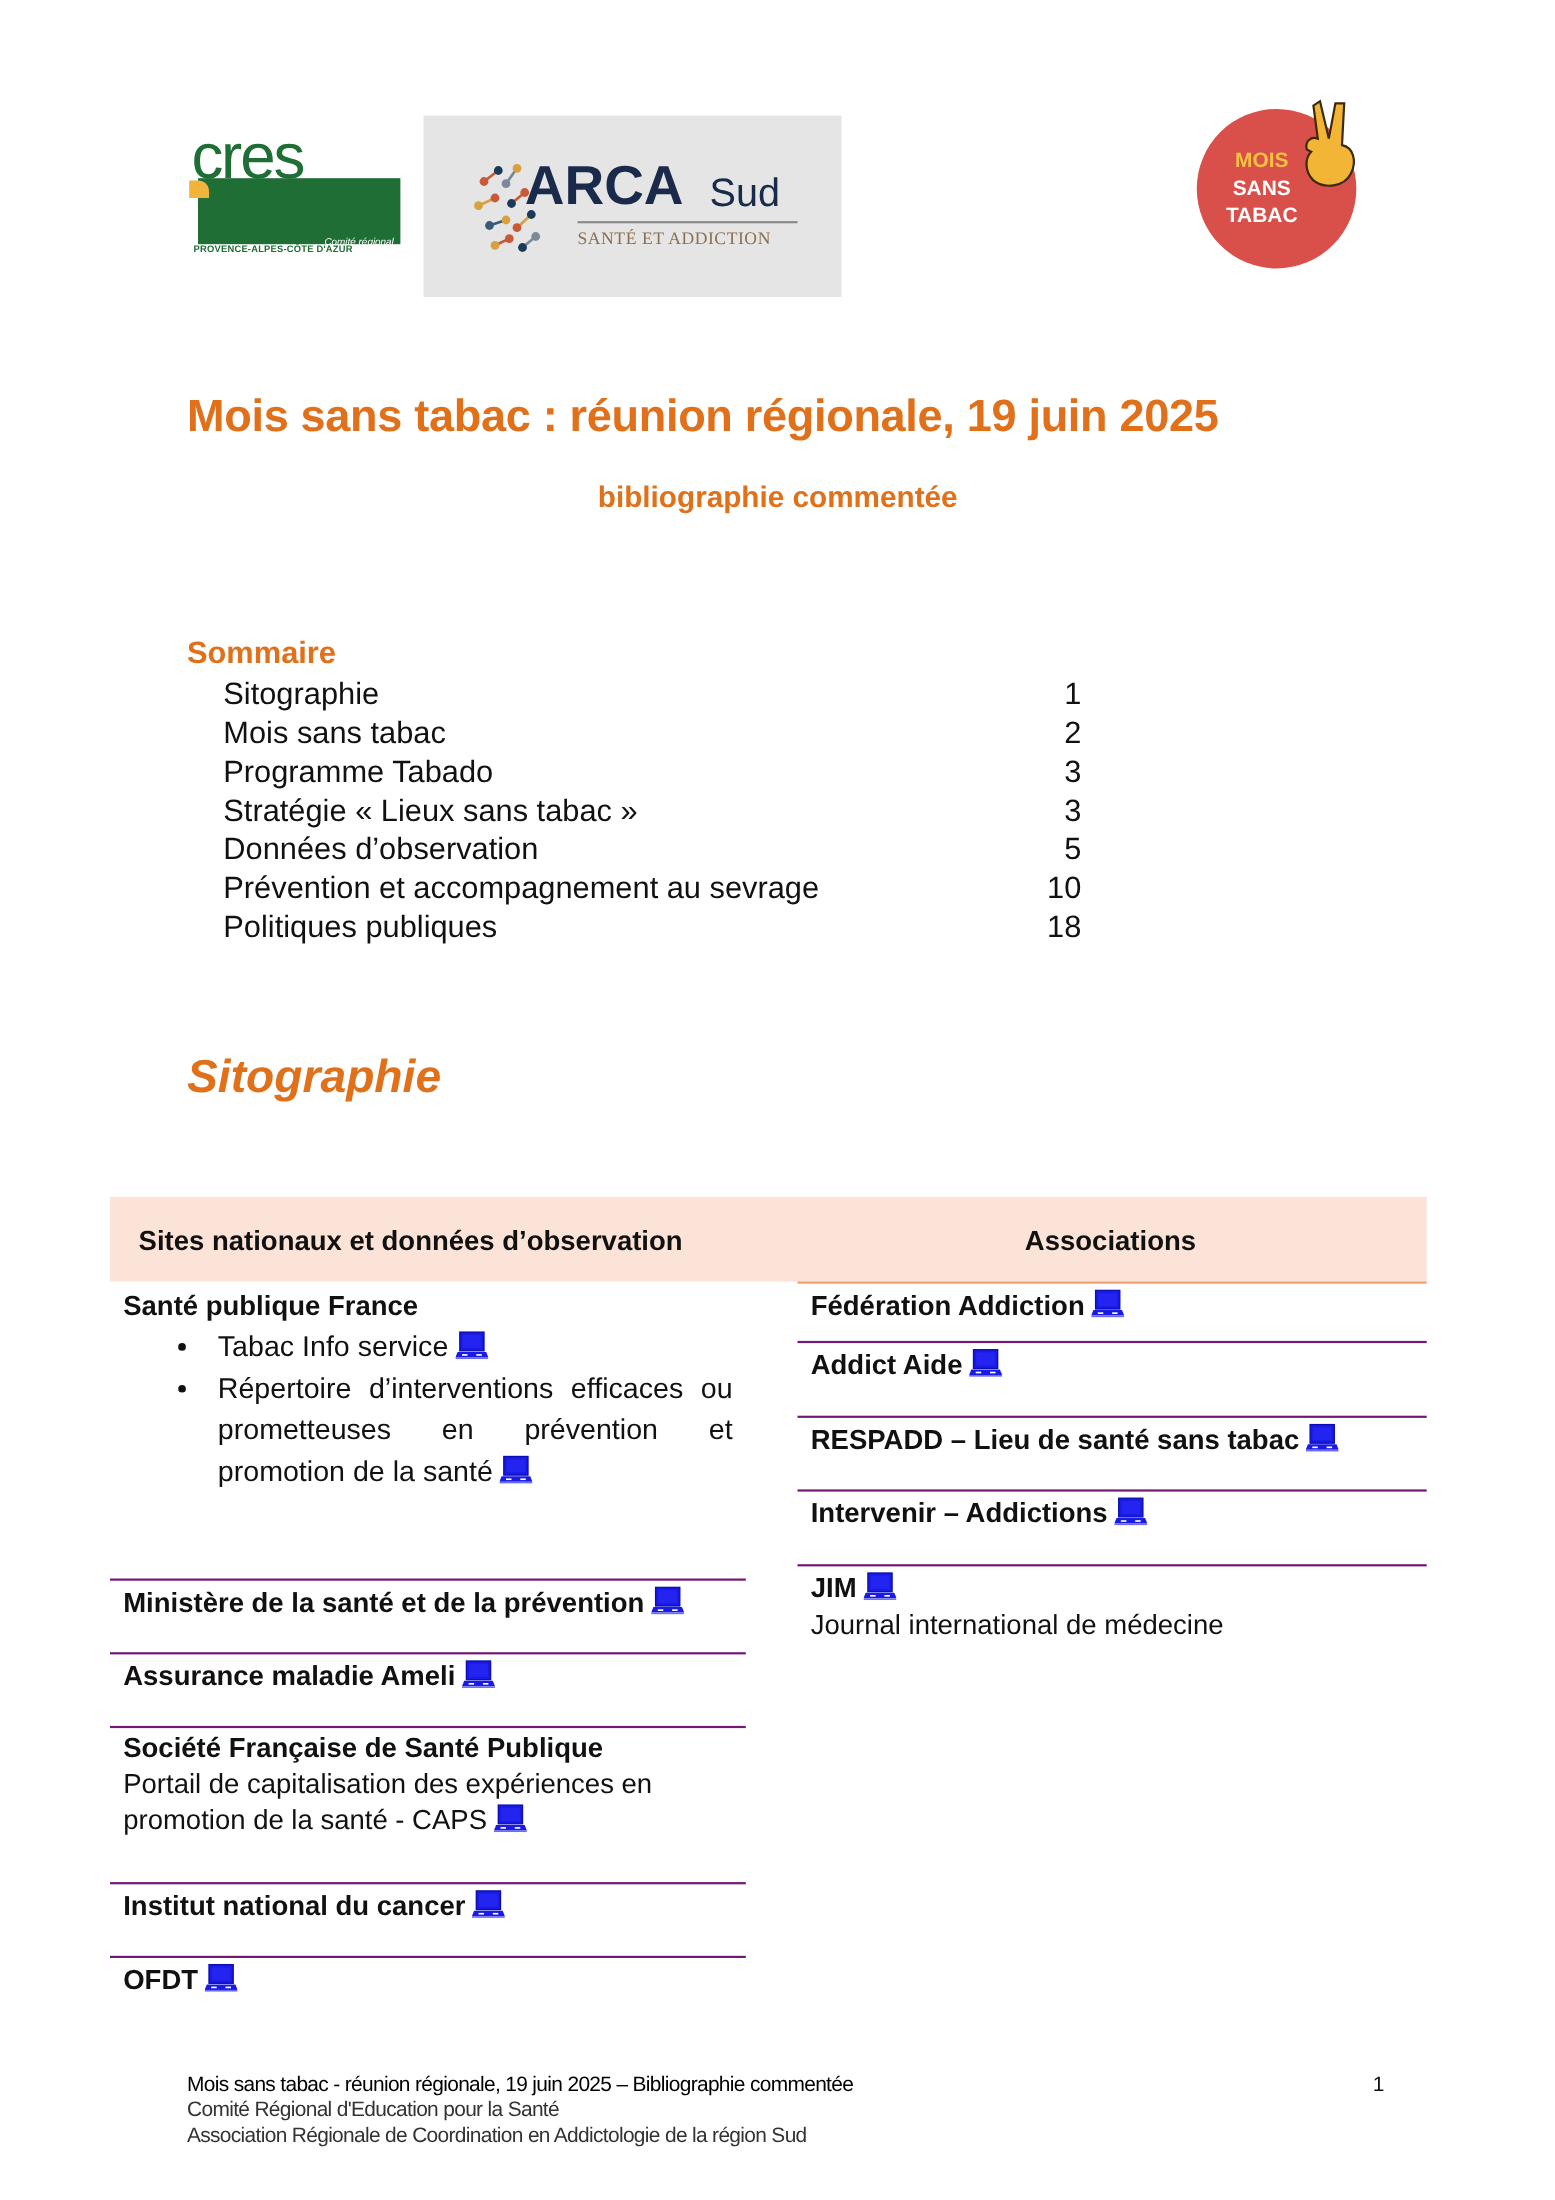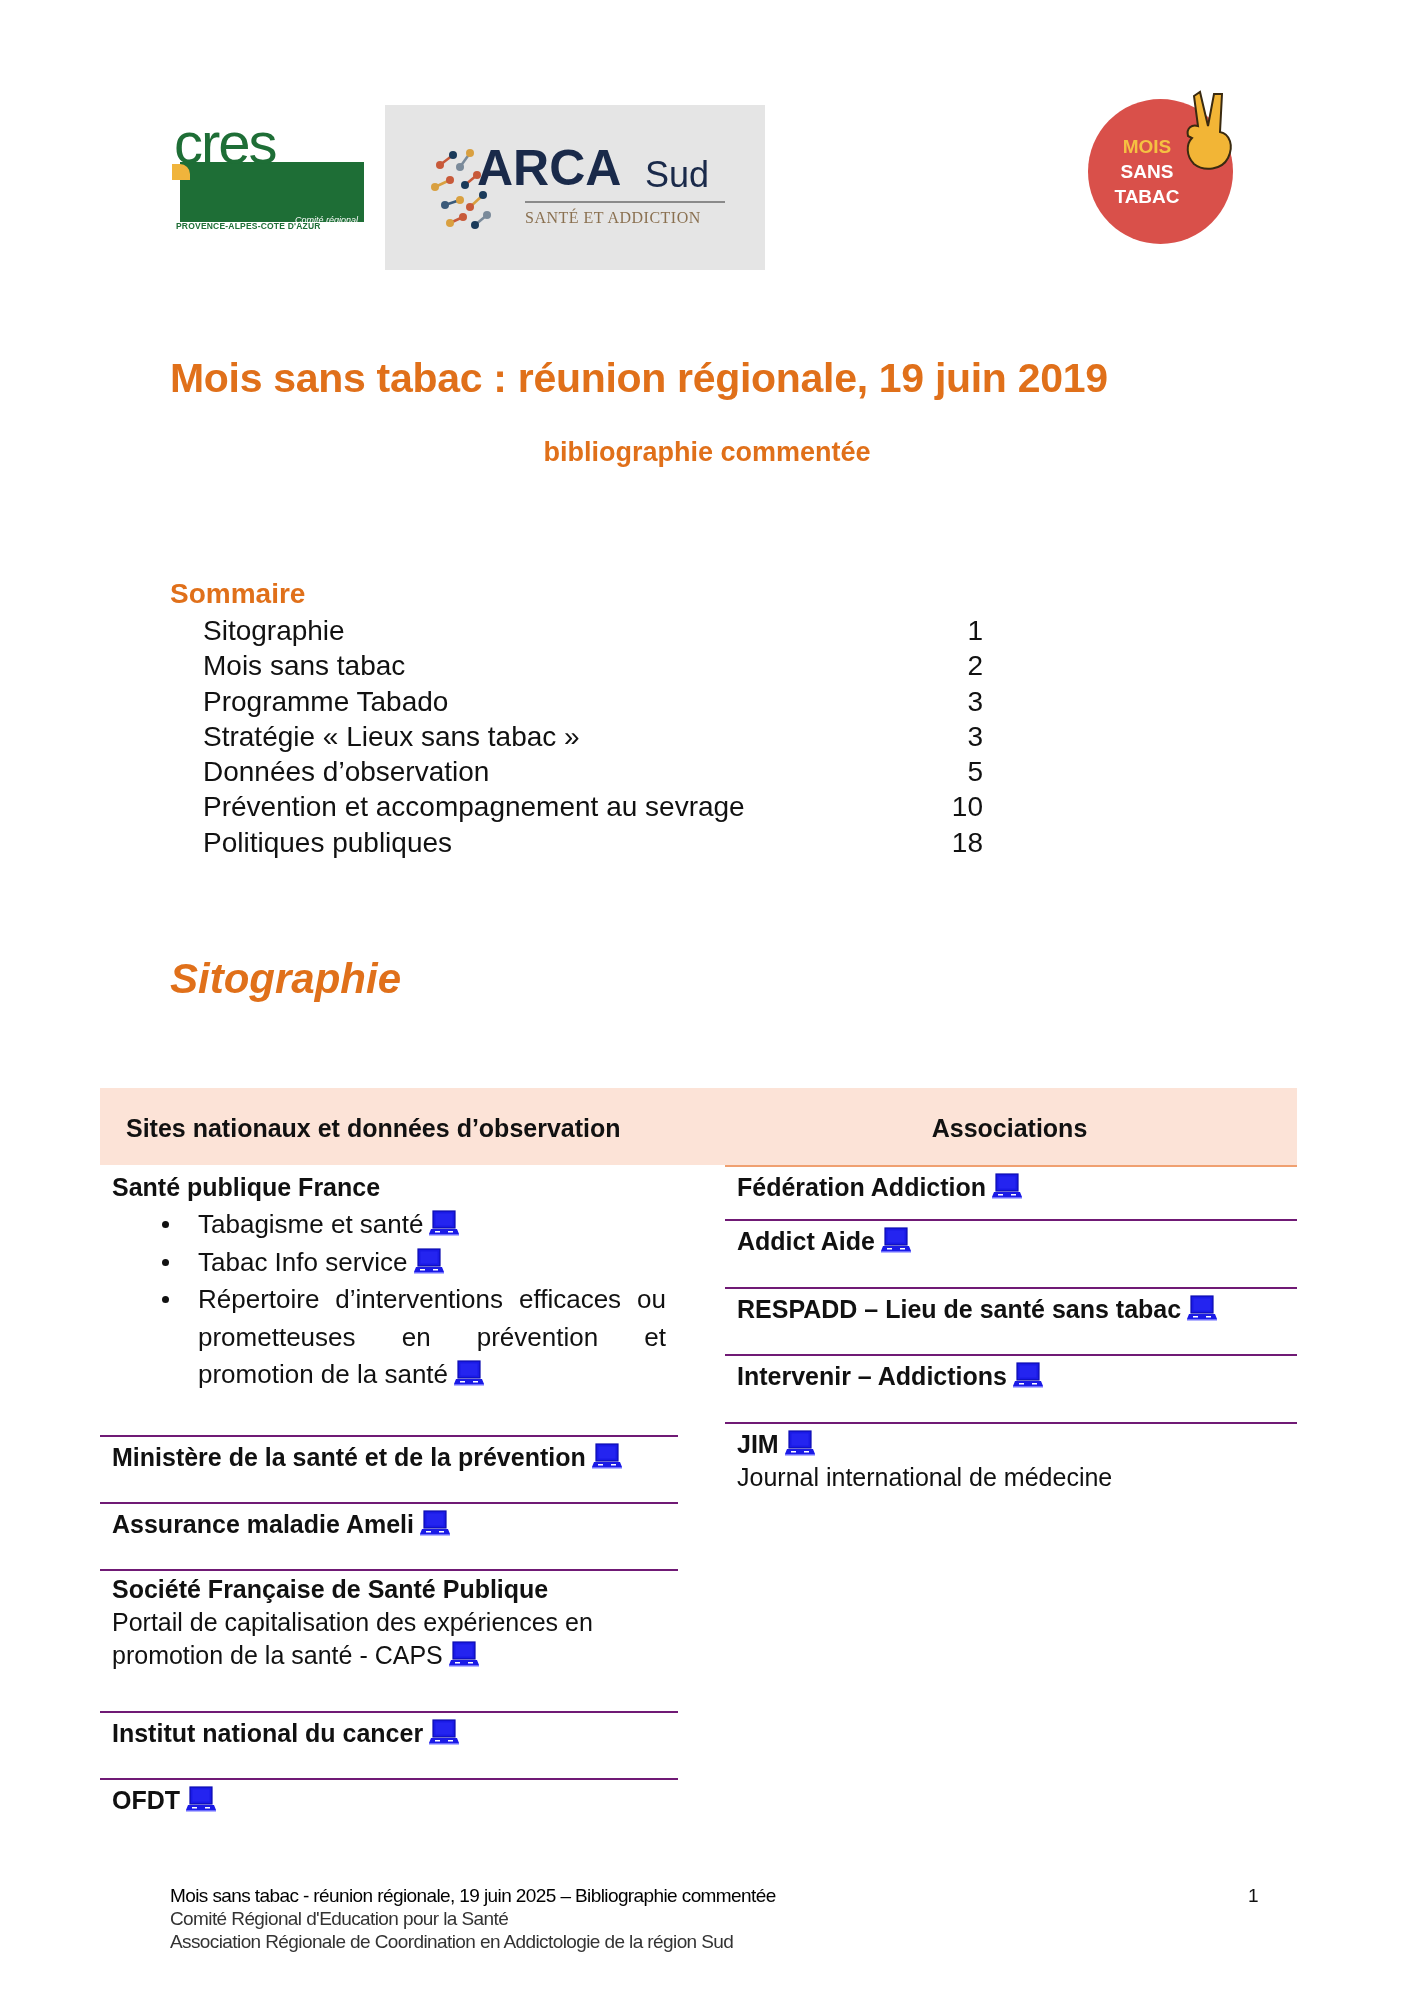--- a/index.html
+++ b/index.html
@@ -134,21 +134,21 @@
   <div class="mst-text">
     <span class="l1">MOIS</span>
     <span class="l2">SANS</span>
     <span class="l3">TABAC</span>
   </div>
   <svg class="mst-hand" viewBox="0 0 60 90">
     <path d="M14 8 L20 4 L28 38 L34 6 L42 6 L40 44 C50 46 54 58 48 70 C42 82 24 84 14 76 C6 68 6 56 12 50 L8 48 C6 40 12 36 18 38 Z" fill="#f2b536" stroke="#3a2a10" stroke-width="2"></path>
   </svg>
 </div>
 
-<div class="doc-title">Mois sans tabac : réunion régionale, 19 juin 2019</div>
+<div class="doc-title">Mois sans tabac : réunion régionale, 19 juin 2025</div>
 <div class="doc-subtitle">bibliographie commentée</div>
 
 <div class="toc-heading">Sommaire</div>
 <div class="toc-list">
   <div class="toc-row">
     <span>Sitographie</span>
     <span class="toc-page">1</span>
   </div>
   <div class="toc-row">
     <span>Mois sans tabac</span>
@@ -181,23 +181,20 @@
 <div class="tbl-header">
   <div class="th-left">Sites nationaux et données d’observation</div>
   <div class="th-right">Associations</div>
 </div>
 <div class="right-head-line"></div>
 
 <div class="col-left">
   <div class="cell" style="height:268px; padding-top:4px;">
     <div class="cell-title">Santé publique France</div>
     <ul class="bul">
-      <li><span>Tabagisme et santé</span><svg class="laptop">
-            <use href="#laptop"></use>
-          </svg></li>
       <li><span>Tabac Info service</span><svg class="laptop">
             <use href="#laptop"></use>
           </svg></li>
       <li><span>Répertoire d’interventions efficaces ou prometteuses en prévention et promotion de la santé</span><svg class="laptop">
             <use href="#laptop"></use>
           </svg></li>
     </ul>
   </div>
   <div class="cell bordered" style="height:67px; padding-top:4px;">
     <span class="cell-title">Ministère de la santé et de la prévention</span><svg class="laptop">

